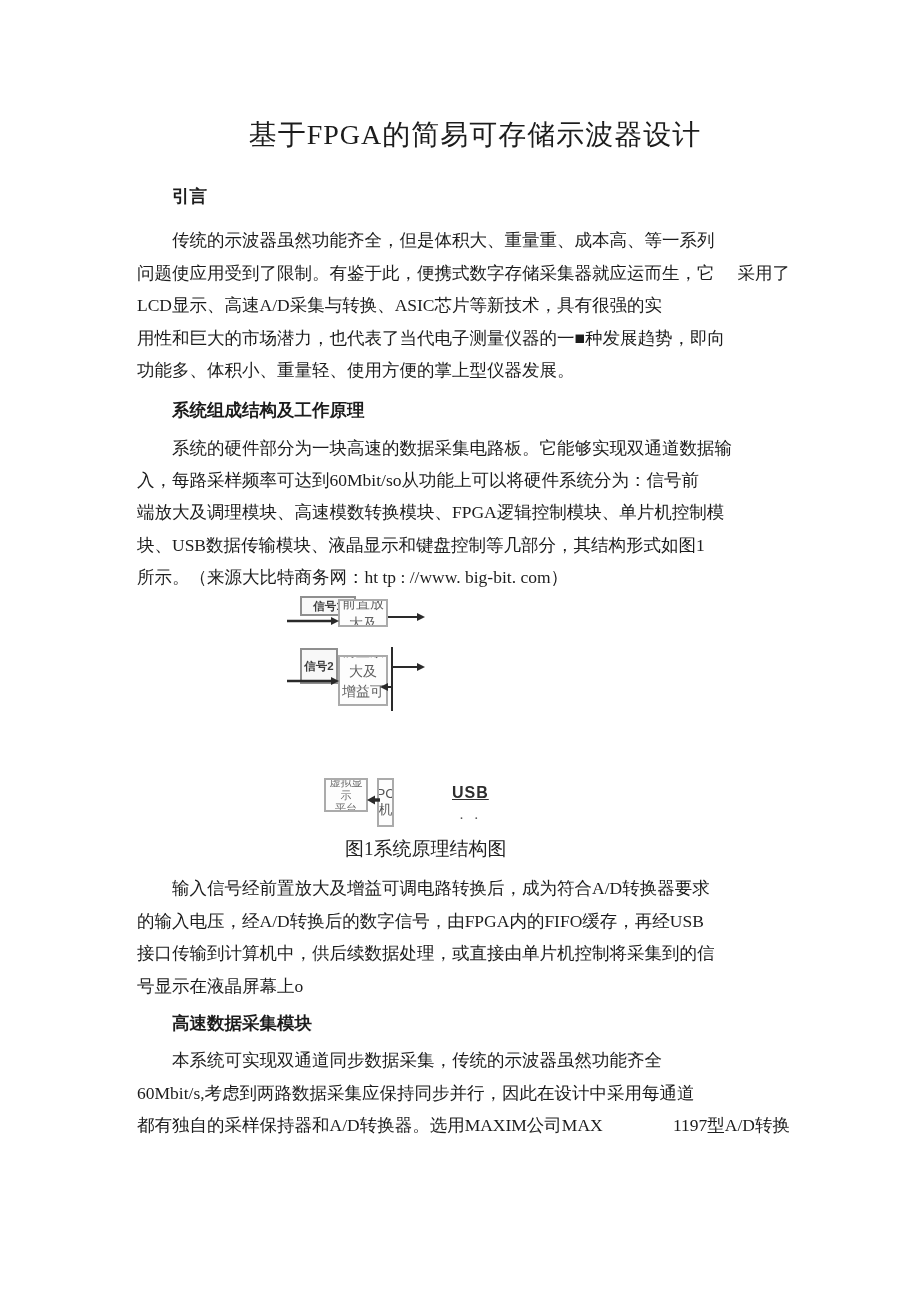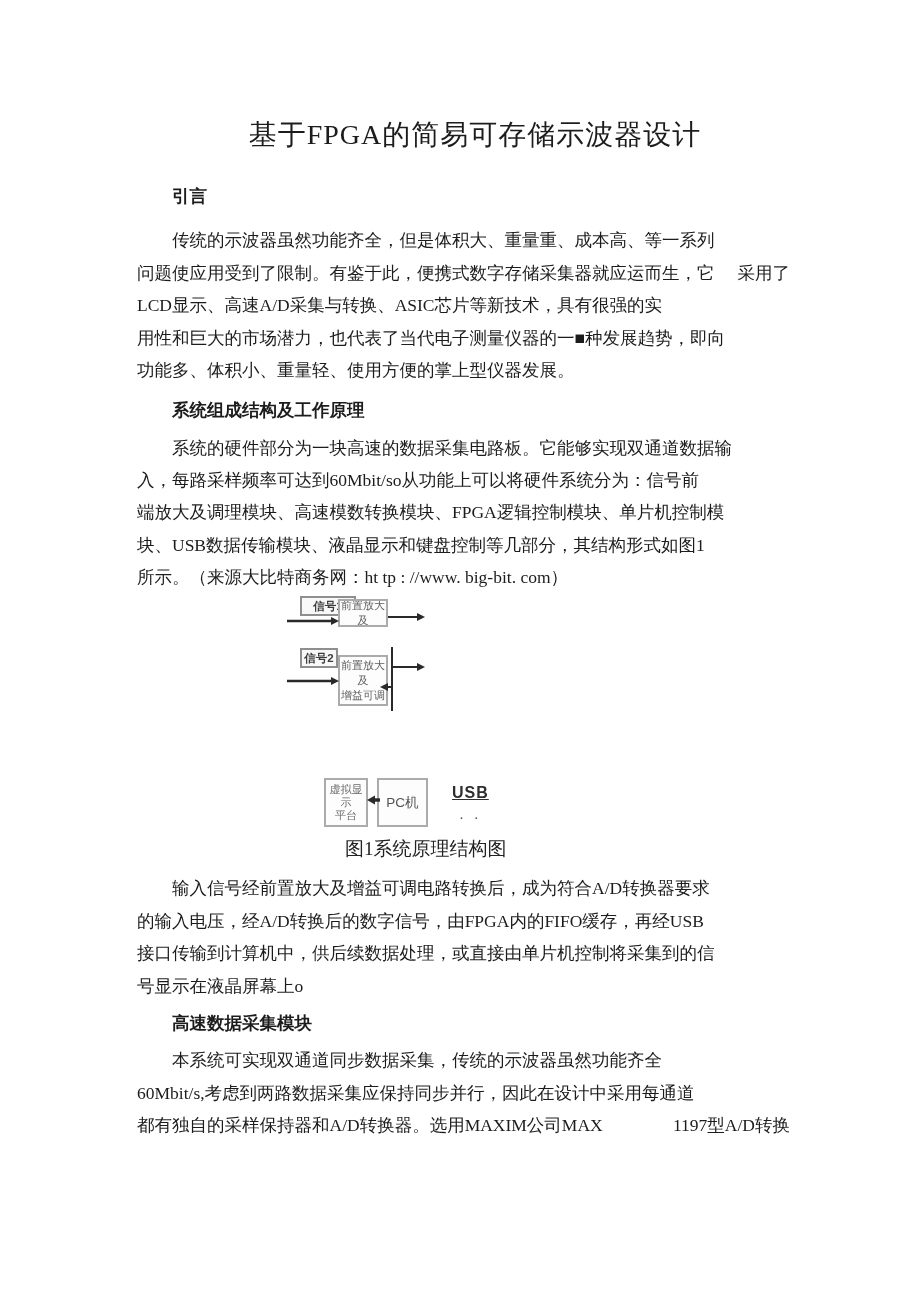--- a/index.html
+++ b/index.html
@@ -24,21 +24,21 @@
   .rt { position:absolute; right:3px; top:0; }
   
   .fig-box {
     position:absolute; box-sizing:border-box;
     border:2px solid #ababab; background:#fdfdfd;
     color:#5e5e5e; font-family:"Liberation Sans","DejaVu Sans",sans-serif;
     display:flex; flex-direction:column; align-items:center; justify-content:center;
     text-align:center; overflow:hidden;
   }
   .fig-label { font-weight:bold; color:#3c3c3c; font-size:11.5px; border-color:#8f8f8f; background:#f8f8f8; }
-  .amp { font-size:11px; line-height:15px; }
+  .amp { font-size:14px; line-height:20px; }
   .disp { font-size:11px; line-height:13px; color:#6a6a6a; }
   .pcbox { font-size:13.5px; color:#555; }
   .usb-label {
     position:absolute; left:452px; top:784px;
     font-family:"Liberation Sans","DejaVu Sans",sans-serif;
     font-size:16px; font-weight:600; color:#2e2e2e; letter-spacing:1px;text-decoration:underline;
   }
   .usb-dots { position:absolute; left:459px; top:810px; font-size:15px; color:#555; letter-spacing:3px; }
   .fig-caption { position:absolute; left:345px; top:836px; font-size:19px; color:#222; white-space:nowrap; }
   svg.arrows { position:absolute; overflow:visible; }
@@ -75,21 +75,21 @@
   <div class="ln" style="top:533px">块、USB数据传输模块、液晶显示和键盘控制等几部分，其结构形式如图1</div>
   <div class="ln" style="top:565px">所示。（来源大比特商务网：ht tp : //www. big-bit. com）</div>
 
   <div class="fig-box fig-label" style="left:300px;top:596px;width:56px;height:20px">
     <span>信号1</span>
   </div>
   <div class="fig-box amp" style="left:338px;top:599px;width:50px;height:28px">
     <span>前置放大及</span>
   </div>
 
-  <div class="fig-box fig-label" style="left:300px;top:648px;width:38px;height:20px">
+  <div class="fig-box fig-label" style="left:300px;top:648px;width:38px;height:36px">
     <span>信号2</span>
   </div>
   <div class="fig-box amp" style="left:338px;top:655px;width:50px;height:51px">
     <span>前置放大及</span>
     <span>增益可调</span>
   </div>
 
   <svg class="arrows" style="left:278px;top:590px;width:170px;height:130px" viewBox="0 0 170 130">
     <line class="arrow-stroke" x1="9" y1="31" x2="53" y2="31" stroke-width="2.6"></line>
     <polygon class="arrow-head" points="53,27 61,31 53,35"></polygon>
@@ -97,25 +97,25 @@
     <polygon class="arrow-head" points="139,23 147,27 139,31"></polygon>
     <line class="arrow-stroke" x1="9" y1="91" x2="53" y2="91" stroke-width="2.6"></line>
     <polygon class="arrow-head" points="53,87 61,91 53,95"></polygon>
     <line class="arrow-stroke" x1="114" y1="57" x2="114" y2="121" stroke-width="2"></line>
     <line class="arrow-stroke" x1="114" y1="77" x2="139" y2="77" stroke-width="2"></line>
     <polygon class="arrow-head" points="139,73 147,77 139,81"></polygon>
     <line class="arrow-stroke" x1="114" y1="97" x2="109" y2="97" stroke-width="2"></line>
     <polygon class="arrow-head" points="110,93 102,97 110,101"></polygon>
   </svg>
 
-  <div class="fig-box disp" style="left:324px;top:778px;width:44px;height:49px">
+  <div class="fig-box disp" style="left:324px;top:778px;width:44px;height:34px">
     <span>虚拟显示</span>
     <span>平台</span>
   </div>
-  <div class="fig-box pcbox" style="left:377px;top:778px;width:51px;height:49px">
+  <div class="fig-box pcbox" style="left:377px;top:778px;width:17px;height:49px">
     <span>PC机</span>
   </div>
   <svg class="arrows" style="left:366px;top:792px;width:14px;height:16px" viewBox="0 0 14 16">
     <line class="arrow-stroke" x1="14" y1="8" x2="8" y2="8" stroke-width="3.4"></line>
     <polygon class="arrow-head" points="9,3.5 1,8 9,12.5"></polygon>
   </svg>
 
   <div class="usb-label">USB</div>
   <div class="usb-dots">· ·</div>
   <div class="fig-caption">图1系统原理结构图</div>

